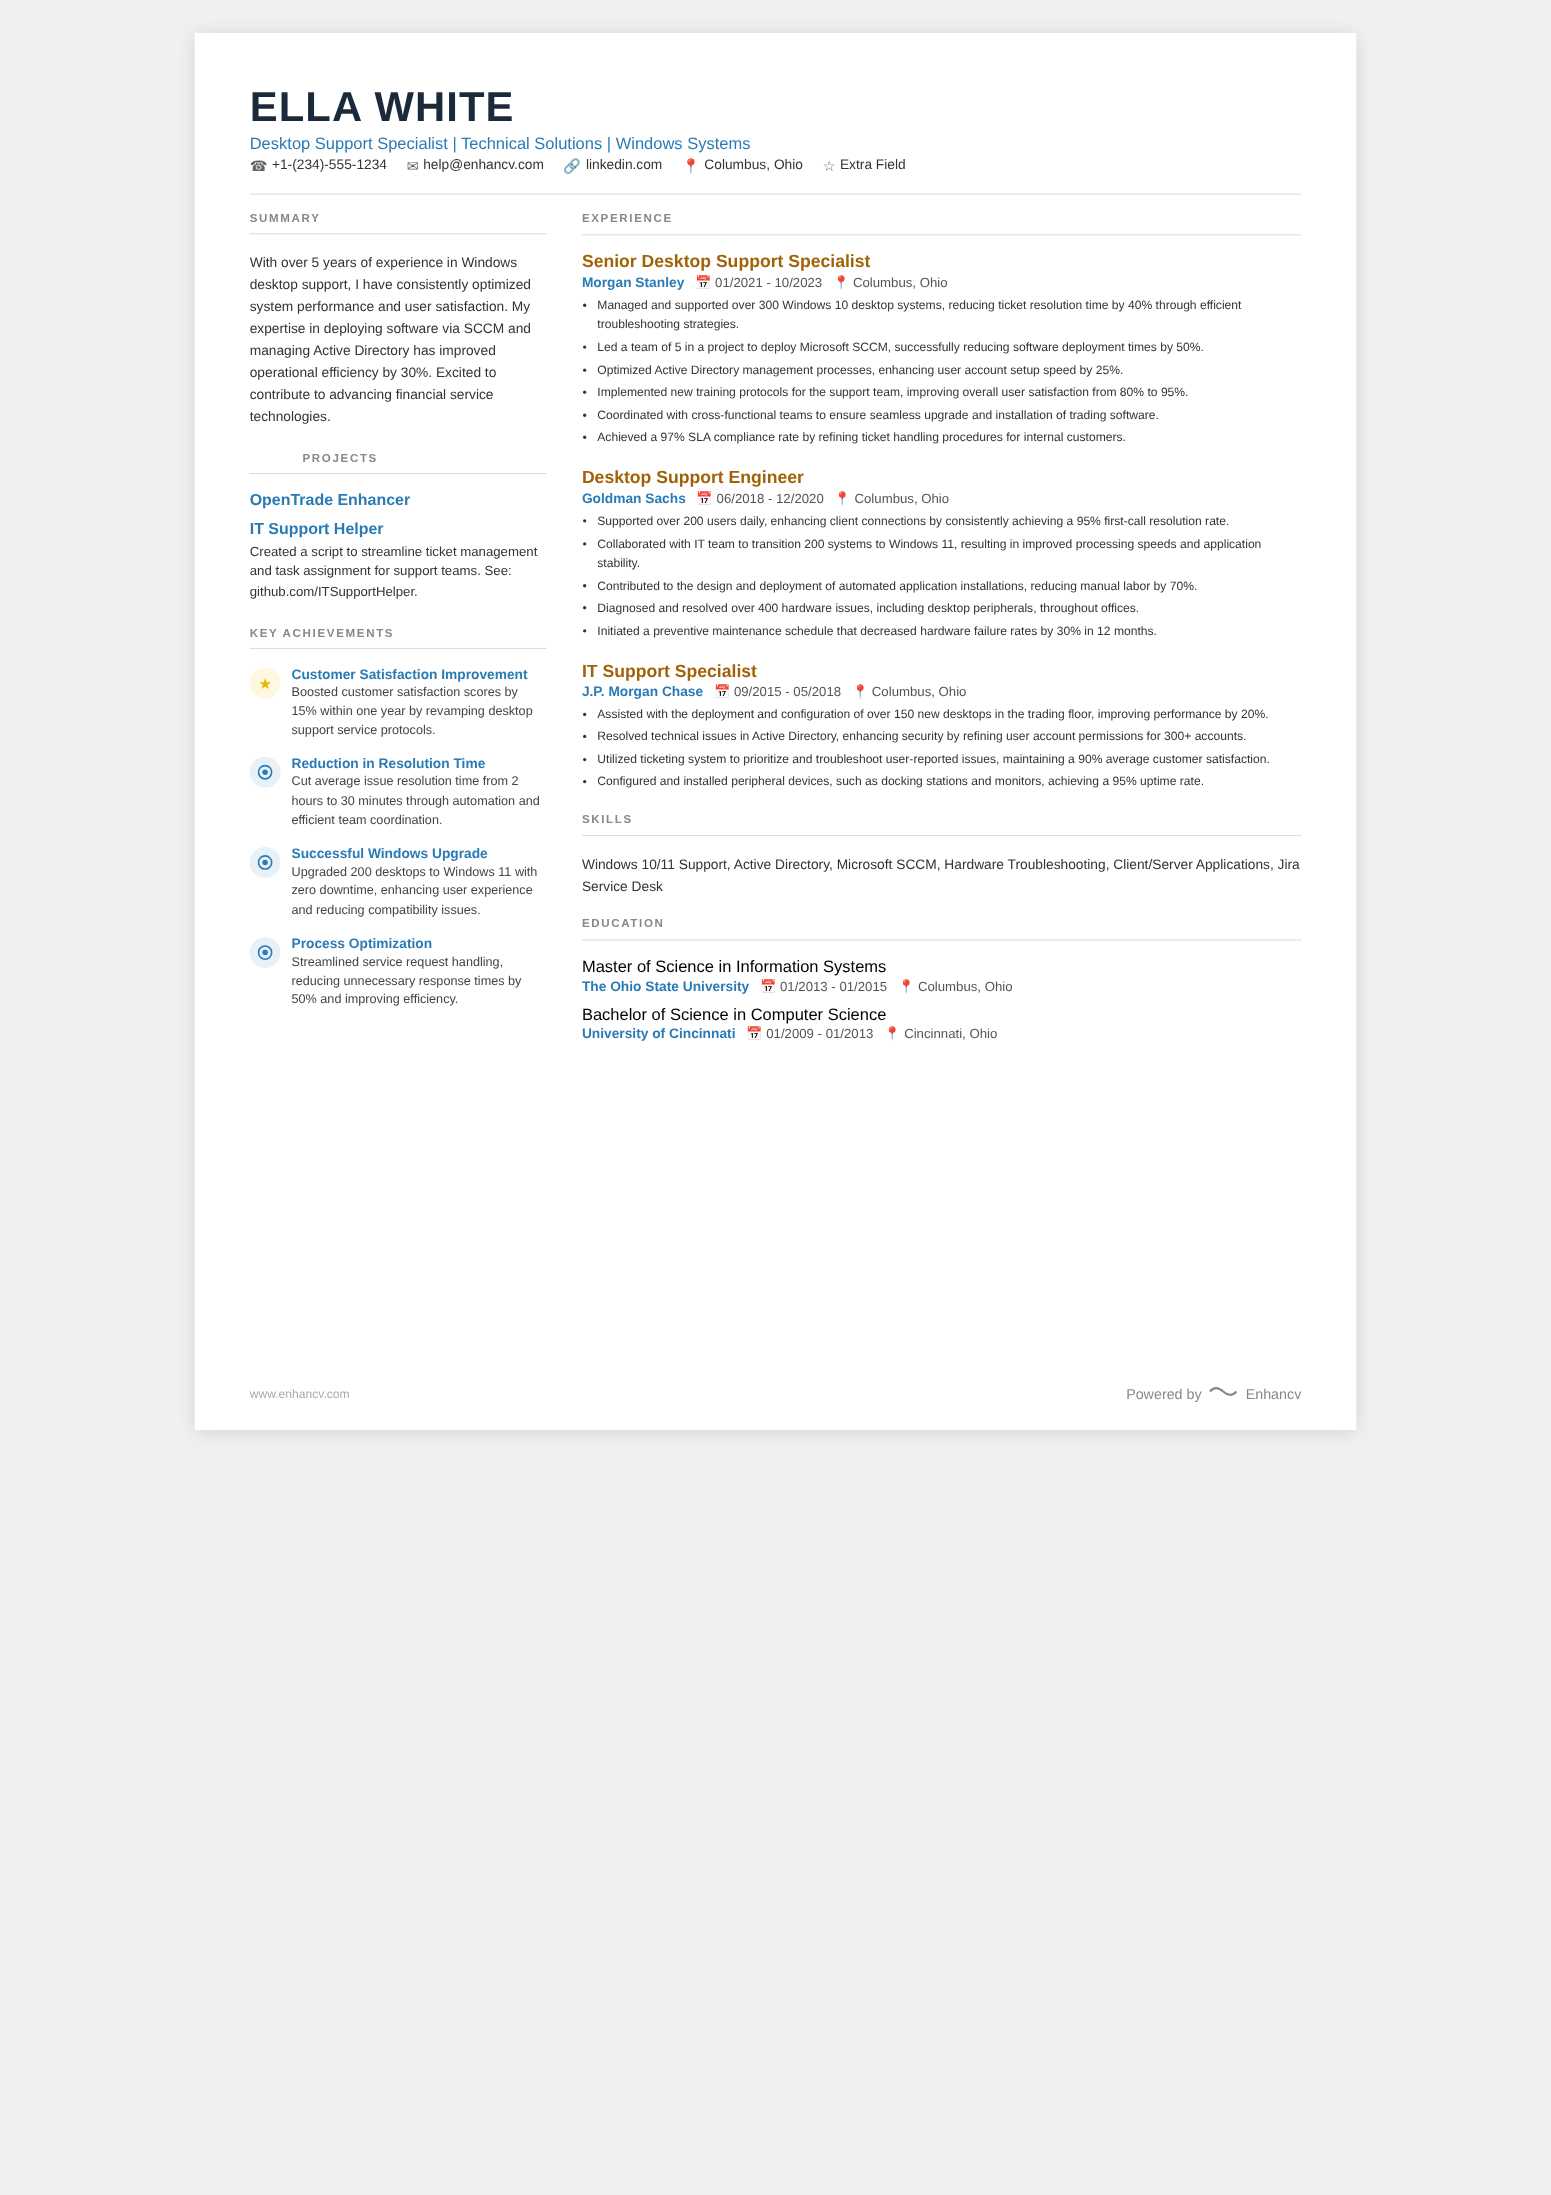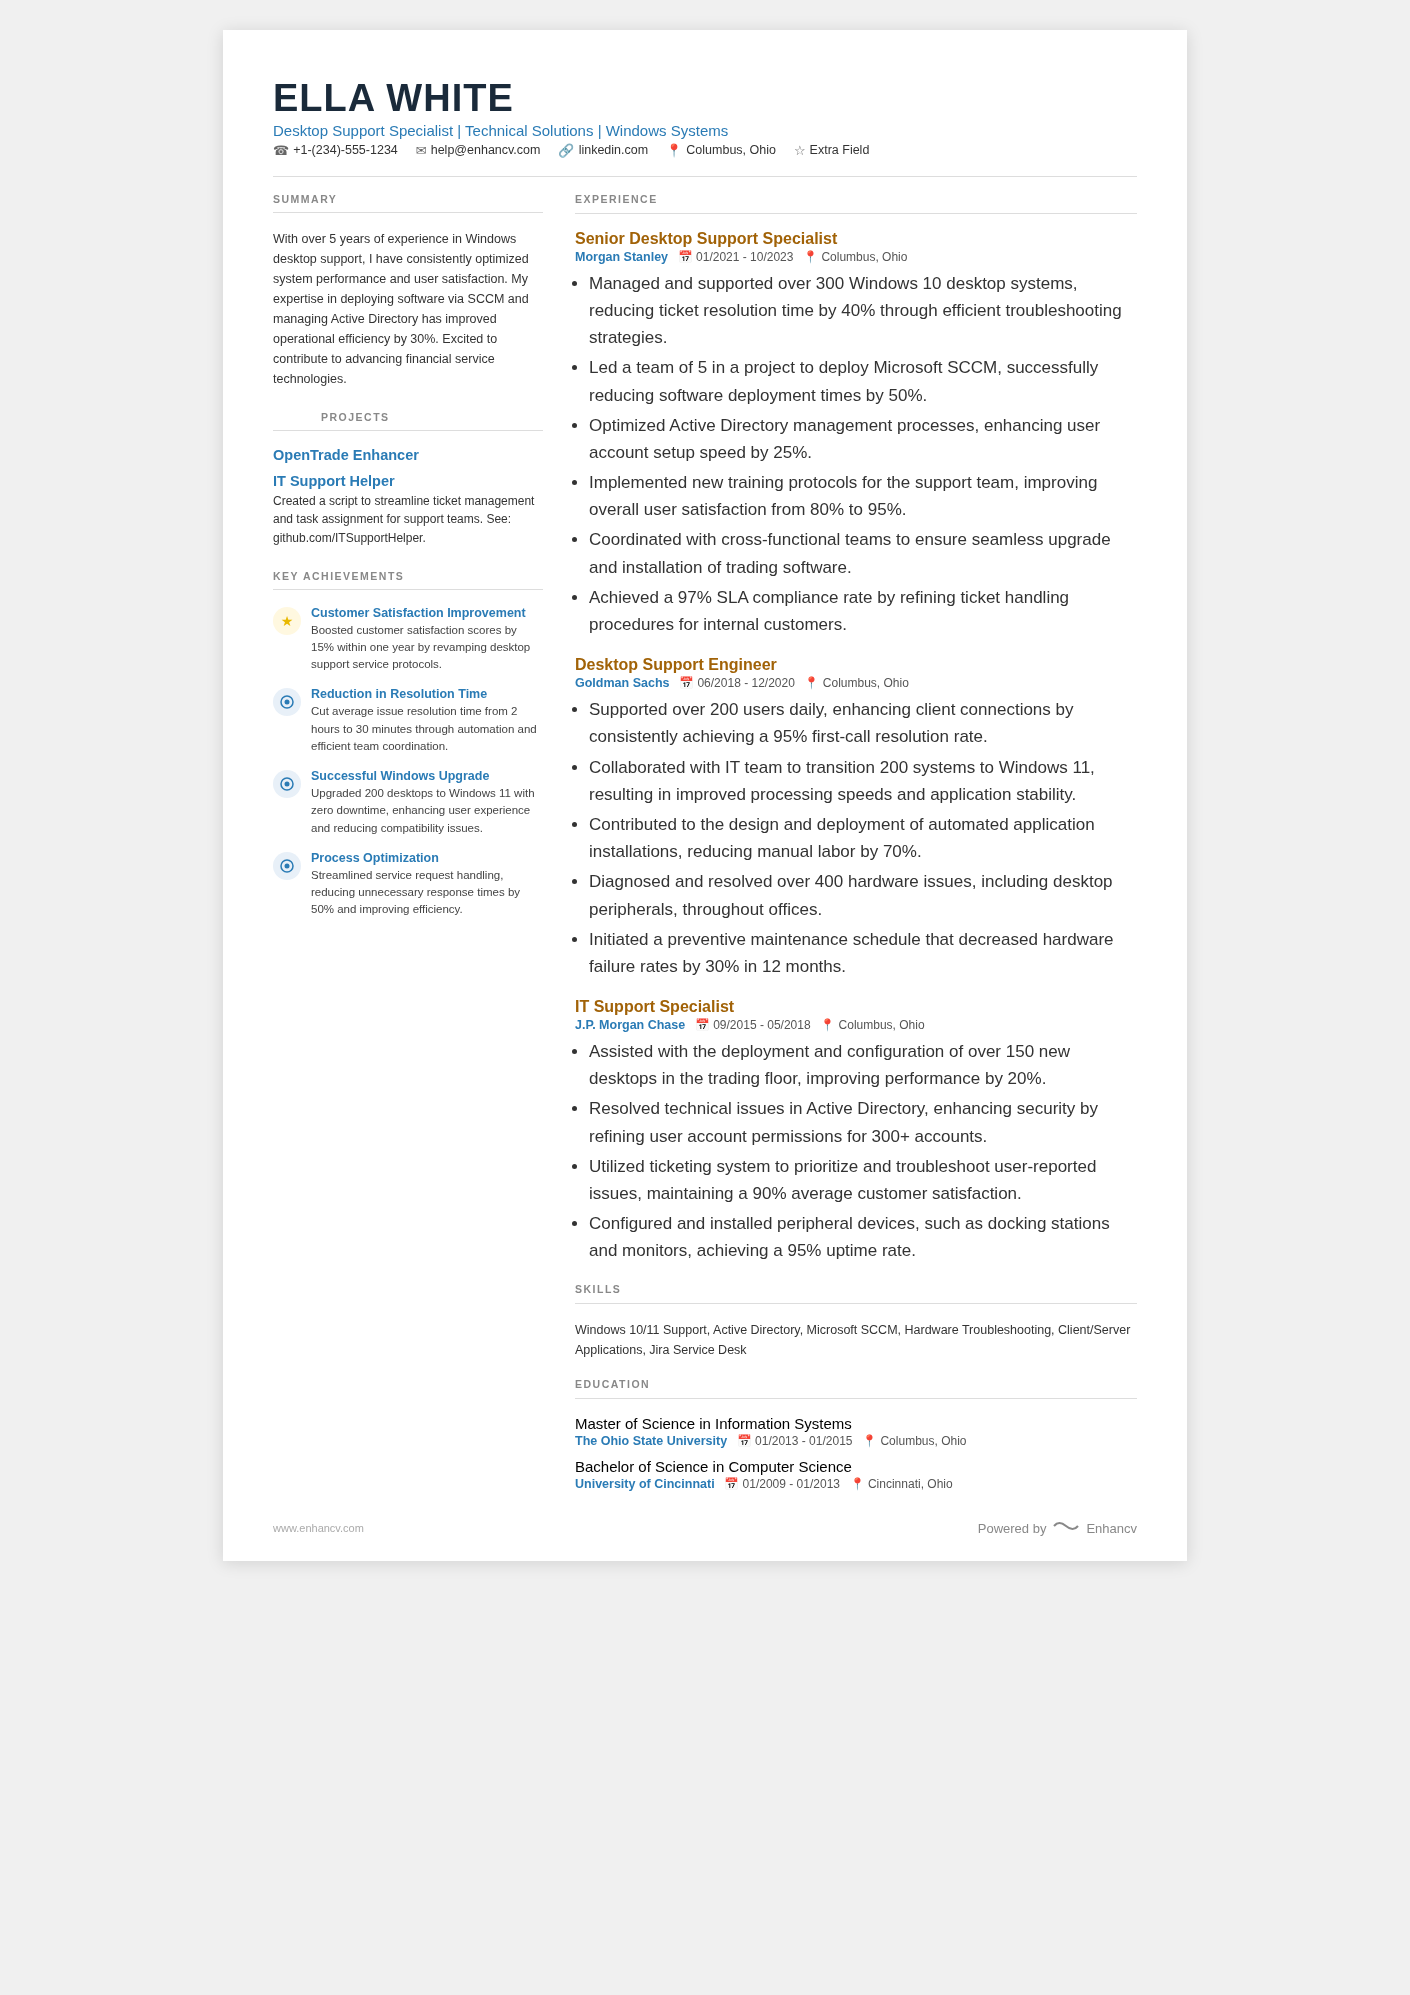--- a/index.html
+++ b/index.html
@@ -5,21 +5,21 @@
     * { margin: 0; padding: 0; box-sizing: border-box; }
     body {
       font-family: 'Arial', sans-serif;
       background: #f0f0f0;
       display: flex;
       justify-content: center;
       padding: 30px 0;
     }
     .page {
       background: #fff;
-      width: 964px;
+      width: 1056px;
       min-height: 1270px;
       padding: 48px 50px 60px 50px;
       position: relative;
       box-shadow: 0 2px 16px rgba(0,0,0,0.13);
     }
     .header-name {
       font-size: 38px;
       font-weight: 900;
       color: #1a2a3a;
       letter-spacing: 1px;
@@ -148,21 +148,21 @@
     }
     .exp-date, .exp-location {
       font-size: 12px;
       color: #555;
       display: flex;
       align-items: center;
       gap: 3px;
     }
     .exp-bullets {
       margin-left: 14px;
-      font-size: 17px;
+      font-size: 11px;
       color: #333;
       line-height: 1.6;
     }
     .exp-bullets li {
       margin-bottom: 3px;
     }
     .exp-block {
       margin-bottom: 18px;
     }
     .right-section-label {

